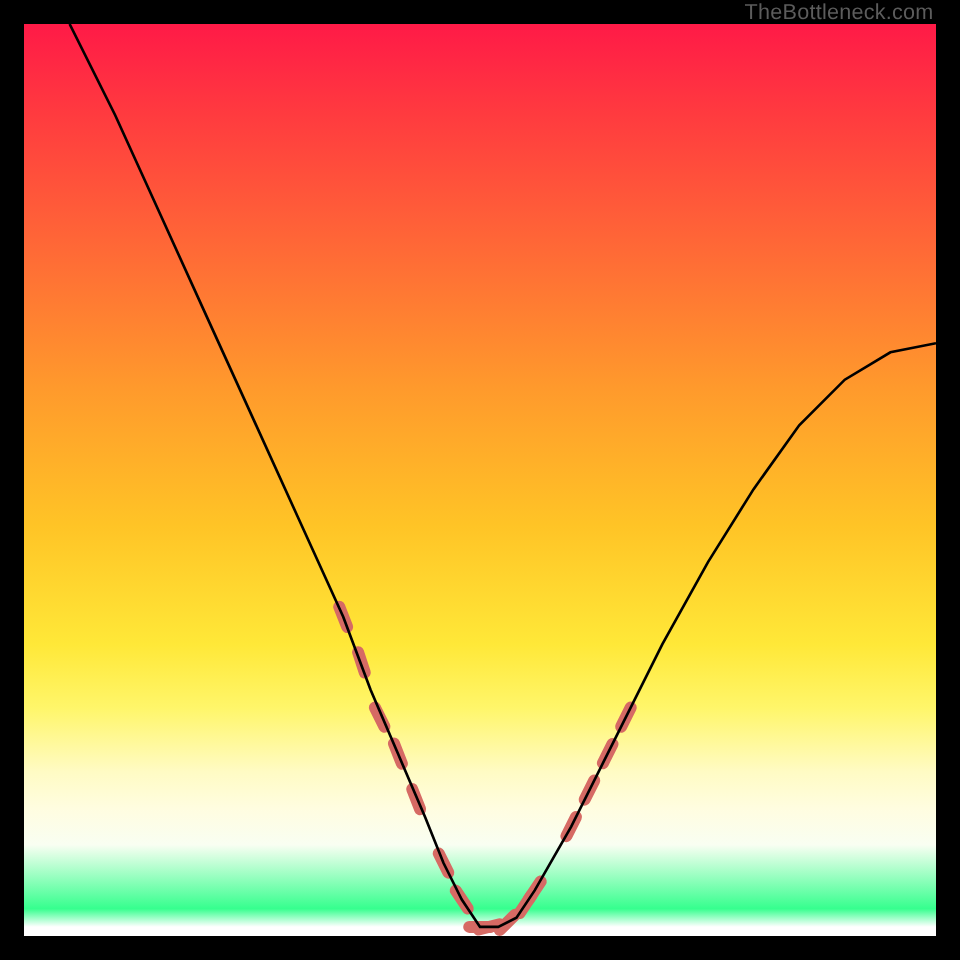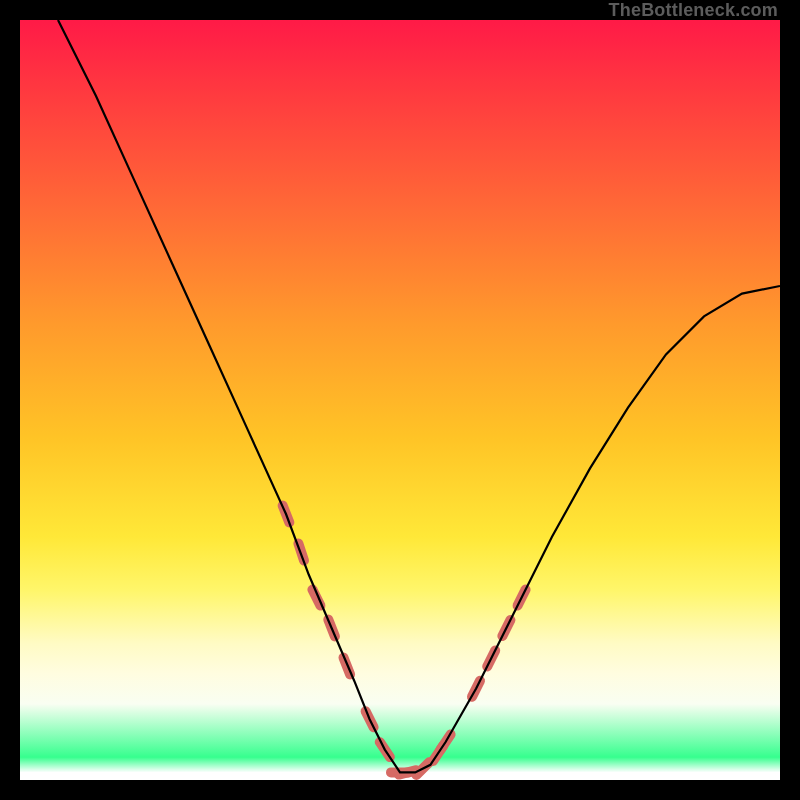--- a/index.html
+++ b/index.html
@@ -52,21 +52,21 @@
     height: 760px;
     pointer-events: none;
   }
   .watermark {
     position: absolute;
     top: 0px;
     right: 22px;
     color: #5c5c5c;
     font-size: 18px;
     letter-spacing: 0.2px;
-    font-weight: 700;
+    font-weight: 400;
   }
 </style>
 </head>
 <body>
 
 <div class="frame">
   <div class="plot-area"></div>
 
   <svg class="curve" viewBox="0 0 760 760" preserveAspectRatio="none">
     <g id="marker-layer">

